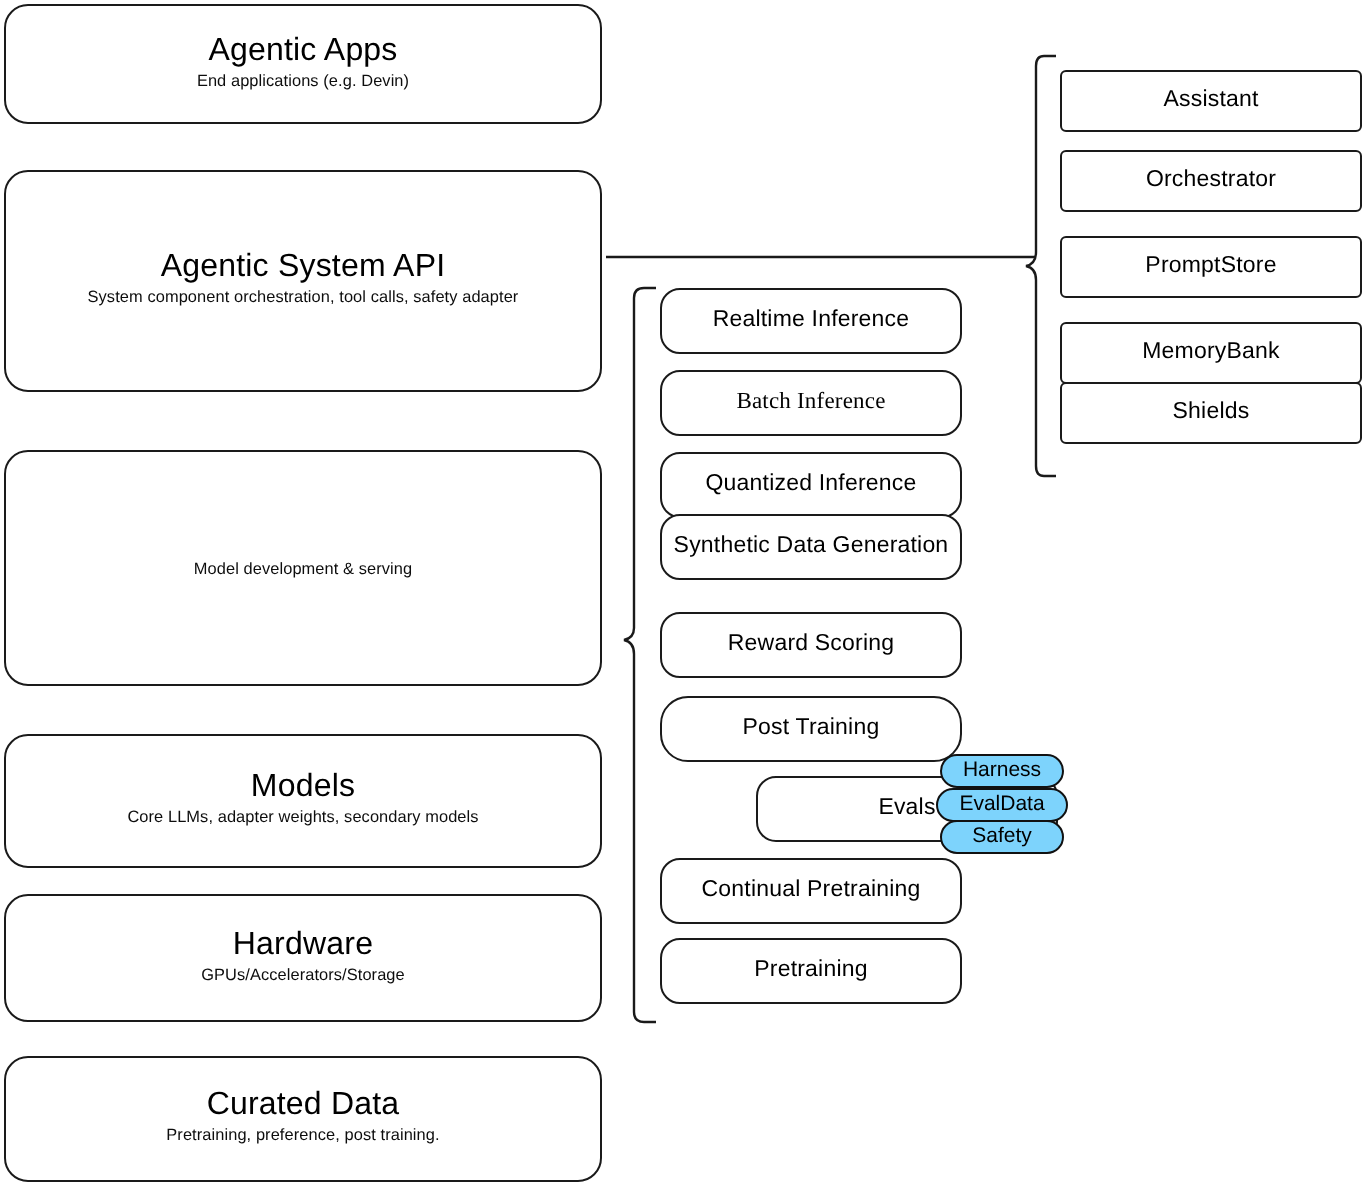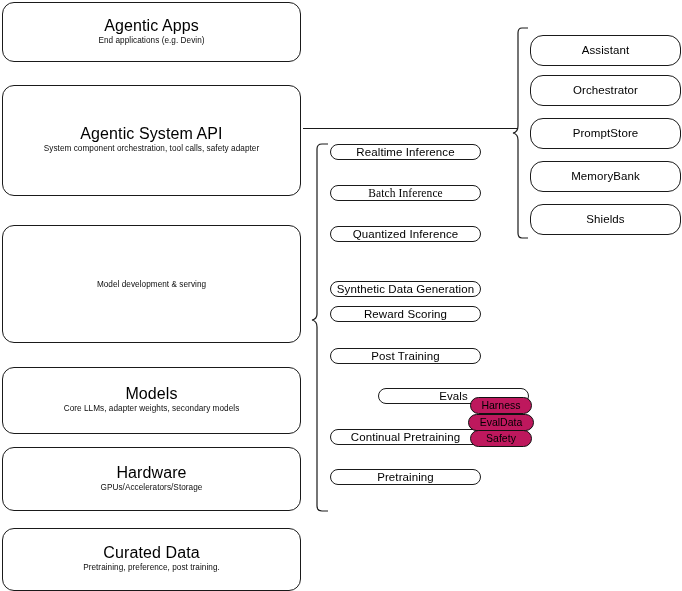--- a/index.html
+++ b/index.html
@@ -47,52 +47,51 @@
     letter-spacing: 0.05px;
   }
   
   .left-box { left: 2px; width: 299px; }
   .left-box .title { font-size: 16px; }
 
   
   .mid-box {
     left: 330px;
     width: 151px;
-    height: 16px;
+    height: 33px;
     border-radius: 10px;
     border-width: 1.3px;
   }
   .mid-box .title { font-size: 11.5px; }
 
   
   .right-box {
     left: 530px;
     width: 151px;
     height: 31px;
-    border-radius: 13px;
+    border-radius: 3px;
     border-width: 1.3px;
     text-align: right;
   }
   .right-box .title { font-size: 11.5px; }
 
   
   .pill {
     position: absolute;
     box-sizing: border-box;
     border: 1.3px solid #111;
     border-radius: 999px;
-    background: #be185d;
+    background: #7dd3fc;
     display: flex;
     align-items: center;
     justify-content: center;
     font-size: 10.5px;
     line-height: 1;
     height: 17px;
     z-index: 5;
-    margin-top: 20px;
   }
   svg.connectors {
     position: absolute;
     left: 0; top: 0;
     width: 682px;
     height: 591px;
     pointer-events: none;
     overflow: visible;
   }
 </style>
@@ -141,27 +140,27 @@
 
   <div class="box mid-box" style="top:144px;">
     <div class="title">Realtime Inference</div>
   </div>
   <div class="box mid-box" style="top:185px;font-family:Liberation Serif, serif;">
     <div class="title">Batch Inference</div>
   </div>
   <div class="box mid-box" style="top:226px;">
     <div class="title">Quantized Inference</div>
   </div>
-  <div class="box mid-box" style="top:257px;margin-top:24px;">
+  <div class="box mid-box" style="top:257px;">
     <div class="title">Synthetic Data Generation</div>
   </div>
   <div class="box mid-box" style="top:306px;">
     <div class="title">Reward Scoring</div>
   </div>
-  <div class="box mid-box" style="top:348px;">
+  <div class="box mid-box" style="top:348px;border-radius:14px;">
     <div class="title">Post Training</div>
   </div>
   <div class="box mid-box" style="top:388px;margin-left:48px;">
     <div class="title">Evals</div>
   </div>
   <div class="box mid-box" style="top:429px;">
     <div class="title">Continual Pretraining</div>
   </div>
   <div class="box mid-box" style="top:469px;border-radius:10px;">
     <div class="title">Pretraining</div>
@@ -182,17 +181,17 @@
   </div>
   <div class="box right-box" style="top:75px;">
     <div class="title">Orchestrator</div>
   </div>
   <div class="box right-box" style="top:118px;">
     <div class="title">PromptStore</div>
   </div>
   <div class="box right-box" style="top:161px;">
     <div class="title">MemoryBank</div>
   </div>
-  <div class="box right-box" style="top:204px;">
+  <div class="box right-box" style="top:191px;">
     <div class="title">Shields</div>
   </div>
 
 </div>
 
 </body></html>

